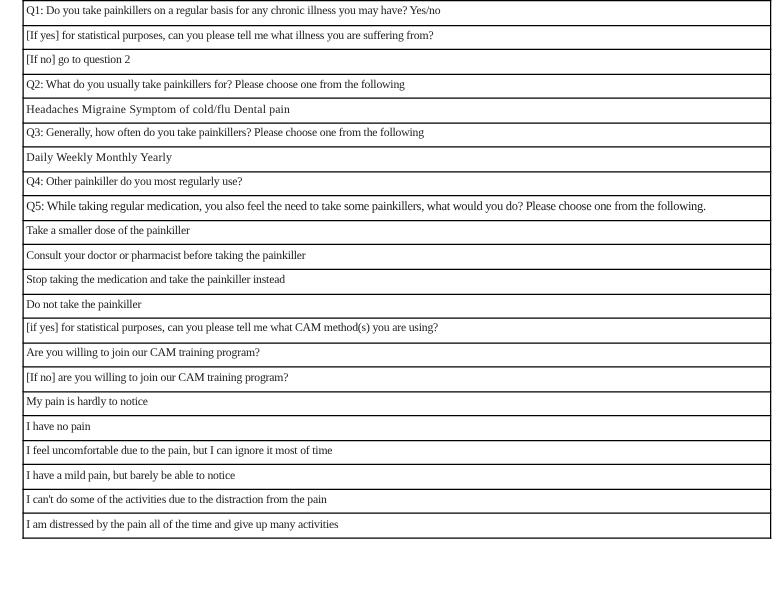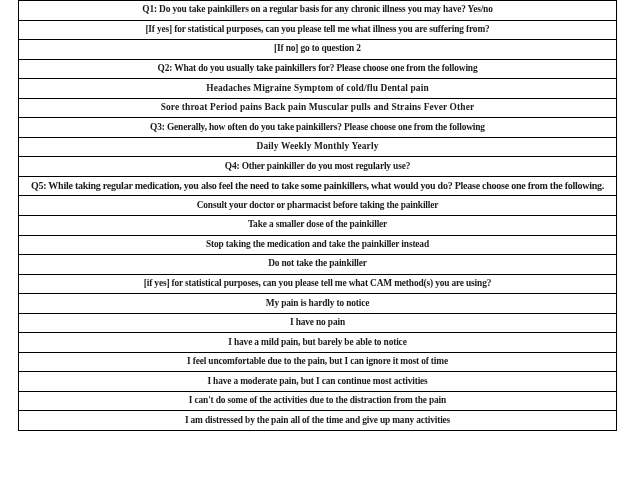--- a/index.html
+++ b/index.html
@@ -27,29 +27,28 @@
     width: 599px;
     border-collapse: collapse;
     table-layout: fixed;
   }
   #questionnaire-table tr {
     height: 19.55px;
   }
   #questionnaire-table td {
     border: 1px solid #000000;
     border-width: 1px 1px 1px 1px;
-    text-align: center;
     vertical-align: middle;
     padding: 0 2px;
     font-size: 9.4px;
     line-height: 1.05;
     letter-spacing: -0.15px;
     white-space: nowrap;
     overflow: hidden;
-    font-weight: 700;
+    font-weight: 400;
     color: #1a1a1a;
   }
   #questionnaire-table td.wide-row {
     font-size: 10px;
     letter-spacing: -0.25px;
     margin-top: 48px;
   }
   #questionnaire-table td.option-row {
     letter-spacing: 0.15px;
     margin-left: 48px;
@@ -70,63 +69,63 @@
         <tr>
           <td>[If no] go to question 2</td>
         </tr>
         <tr>
           <td>Q2: What do you usually take painkillers for? Please choose one from the following</td>
         </tr>
         <tr>
           <td class="option-row">Headaches   Migraine   Symptom of cold/flu   Dental pain</td>
         </tr>
         <tr>
-          <td class="option-row">Sore throat   Period pains   Back pain   Muscular pulls and Strains   Fever   Other</td>
-        </tr>
-        <tr>
           <td>Q3: Generally, how often do you take painkillers? Please choose one from the following</td>
         </tr>
         <tr>
           <td class="option-row">Daily   Weekly   Monthly   Yearly</td>
         </tr>
         <tr>
           <td>Q4: Other painkiller do you most regularly use?</td>
         </tr>
         <tr>
           <td class="wide-row">Q5: While taking regular medication, you also feel the need to take some painkillers, what would you do? Please choose one from the following.</td>
         </tr>
         <tr>
-          <td>Consult your doctor or pharmacist before taking the painkiller</td>
+          <td>Take a smaller dose of the painkiller</td>
         </tr>
         <tr>
-          <td>Take a smaller dose of the painkiller</td>
+          <td>Consult your doctor or pharmacist before taking the painkiller</td>
         </tr>
         <tr>
           <td>Stop taking the medication and take the painkiller instead</td>
         </tr>
         <tr>
           <td>Do not take the painkiller</td>
         </tr>
         <tr>
           <td>[if yes] for statistical purposes, can you please tell me what CAM method(s) you are using?</td>
         </tr>
         <tr>
+          <td>Are you willing to join our CAM training program?</td>
+        </tr>
+        <tr>
+          <td>[If no] are you willing to join our CAM training program?</td>
+        </tr>
+        <tr>
           <td>My pain is hardly to notice</td>
         </tr>
         <tr>
           <td>I have no pain</td>
         </tr>
         <tr>
-          <td>I have a mild pain, but barely be able to notice</td>
-        </tr>
-        <tr>
           <td>I feel uncomfortable due to the pain, but I can ignore it most of time</td>
         </tr>
         <tr>
-          <td>I have a moderate pain, but I can continue most activities</td>
+          <td>I have a mild pain, but barely be able to notice</td>
         </tr>
         <tr>
           <td>I can't do some of the activities due to the distraction from the pain</td>
         </tr>
         <tr>
           <td>I am distressed by the pain all of the time and give up many activities</td>
         </tr>
       </tbody>
   </table>
 </div>

